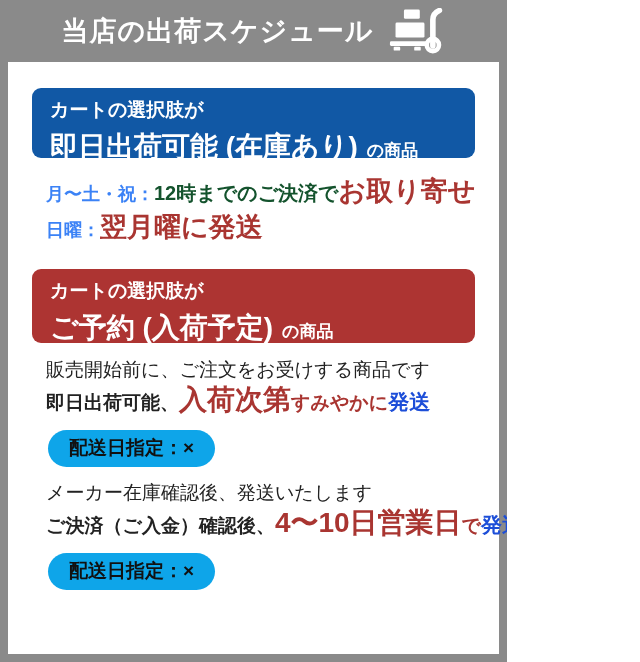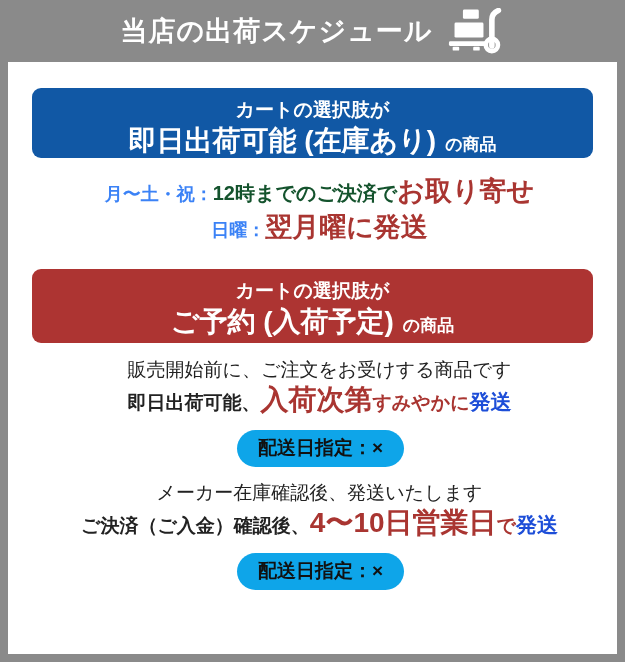--- a/index.html
+++ b/index.html
@@ -1,58 +1,57 @@
 <!DOCTYPE html>
 <html><head>
 <meta charset="utf-8">
 <style>
   * { margin:0; padding:0; box-sizing:border-box; }
   html,body { background:#fff; }
   body { font-family:"Liberation Sans","DejaVu Sans",sans-serif; }
 
   .frame {
     position:relative;
-    width:625px; height:662px;
+    width:507px; height:662px;
     background:#8a8a8a;
     overflow:hidden;
   }
 
   
   .header {
     height:62px;
     display:flex; align-items:center; justify-content:center;
     gap:16px;
   }
   .header-title {
     color:#fff; font-size:27px; font-weight:bold; letter-spacing:1px;
   }
   .truck-icon { width:56px; height:46px; margin-top:4px; }
 
   
   .content {
     position:absolute; left:8px; right:8px; top:62px; bottom:8px;
     background:#fff;
     padding:26px 24px 0 24px;
-    text-align:center;
   }
 
   
   .banner {
     border-radius:9px;
     color:#fff;
     padding:9px 18px 11px 18px;
     position:relative;
   }
   .banner.blue { background:#1158a5; height:70px; }
   .banner.red  { background:#ad3432; height:74px; }
   .banner.red.single {
     height:50px; display:flex; align-items:center;
   }
   .banner-line1 { font-size:19px; font-weight:bold; line-height:26px; }
-  .banner-line2 { line-height:36px; white-space:nowrap; }
+  .banner-line2 { line-height:48px; white-space:nowrap; }
   .banner-main  { font-size:28px; font-weight:bold; }
   .banner-main.sz26 { font-size:26px; }
   .banner-suffix { font-size:17px; font-weight:bold; margin-left:9px; }
   .banner-note {
     position:absolute; right:16px; top:50%; transform:translateY(-50%);
     font-size:18px; font-weight:bold; white-space:nowrap;
   }
 
   
   .txt-block { margin:17px 0 0 14px; }

